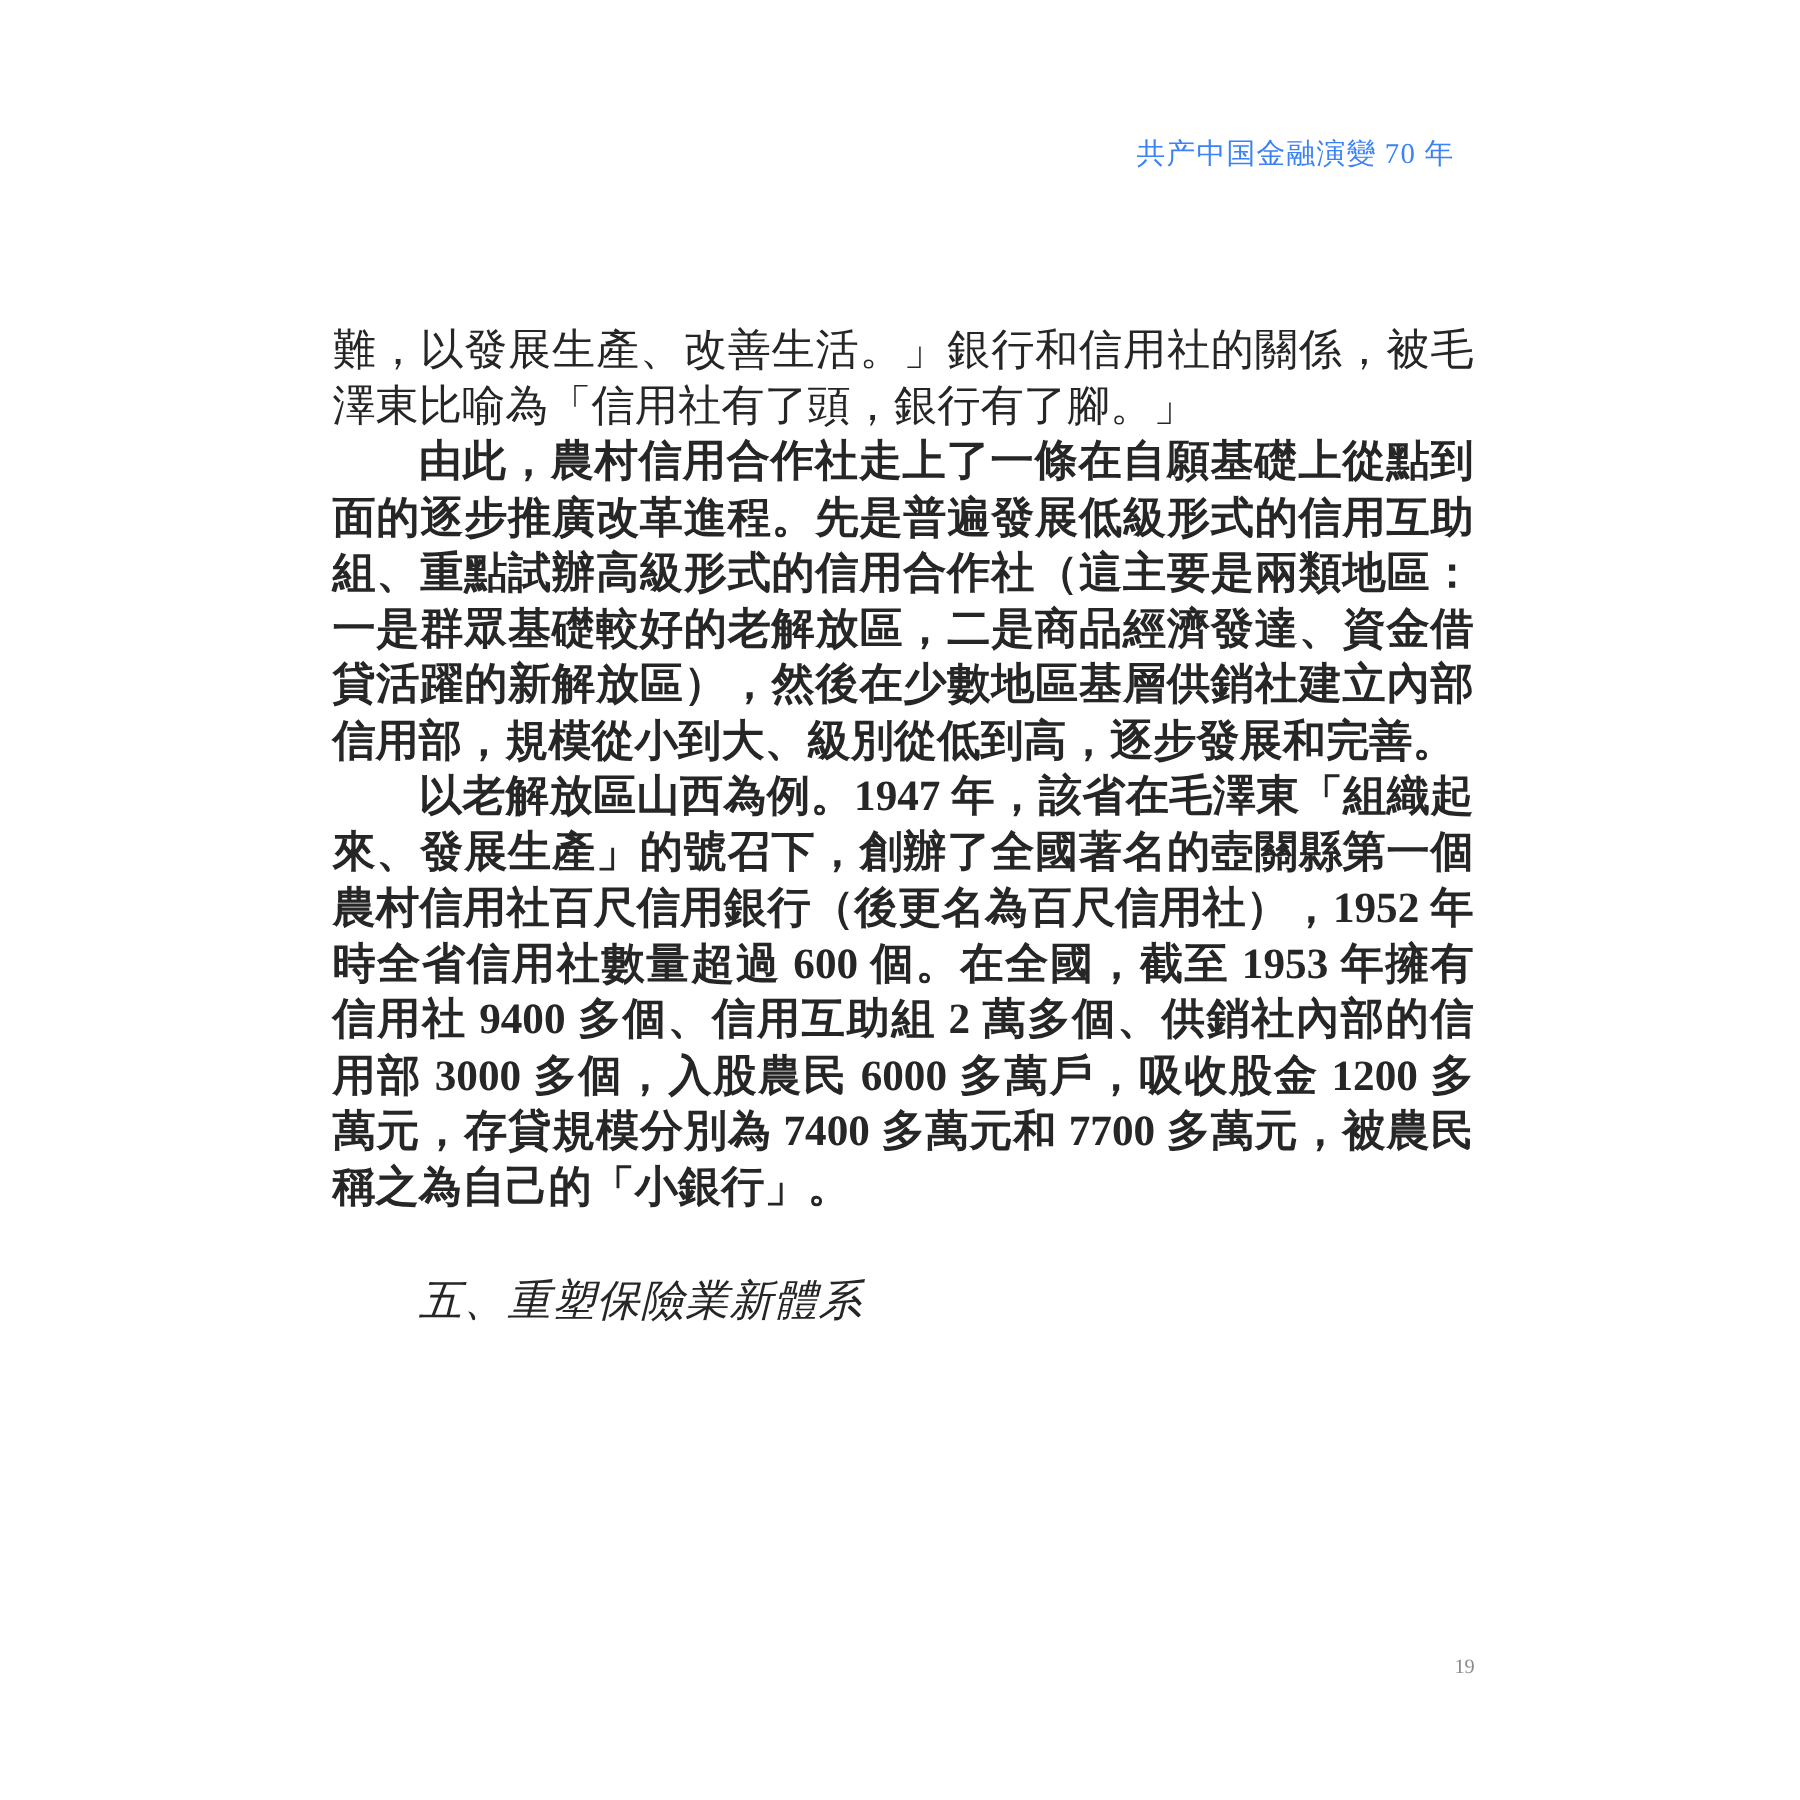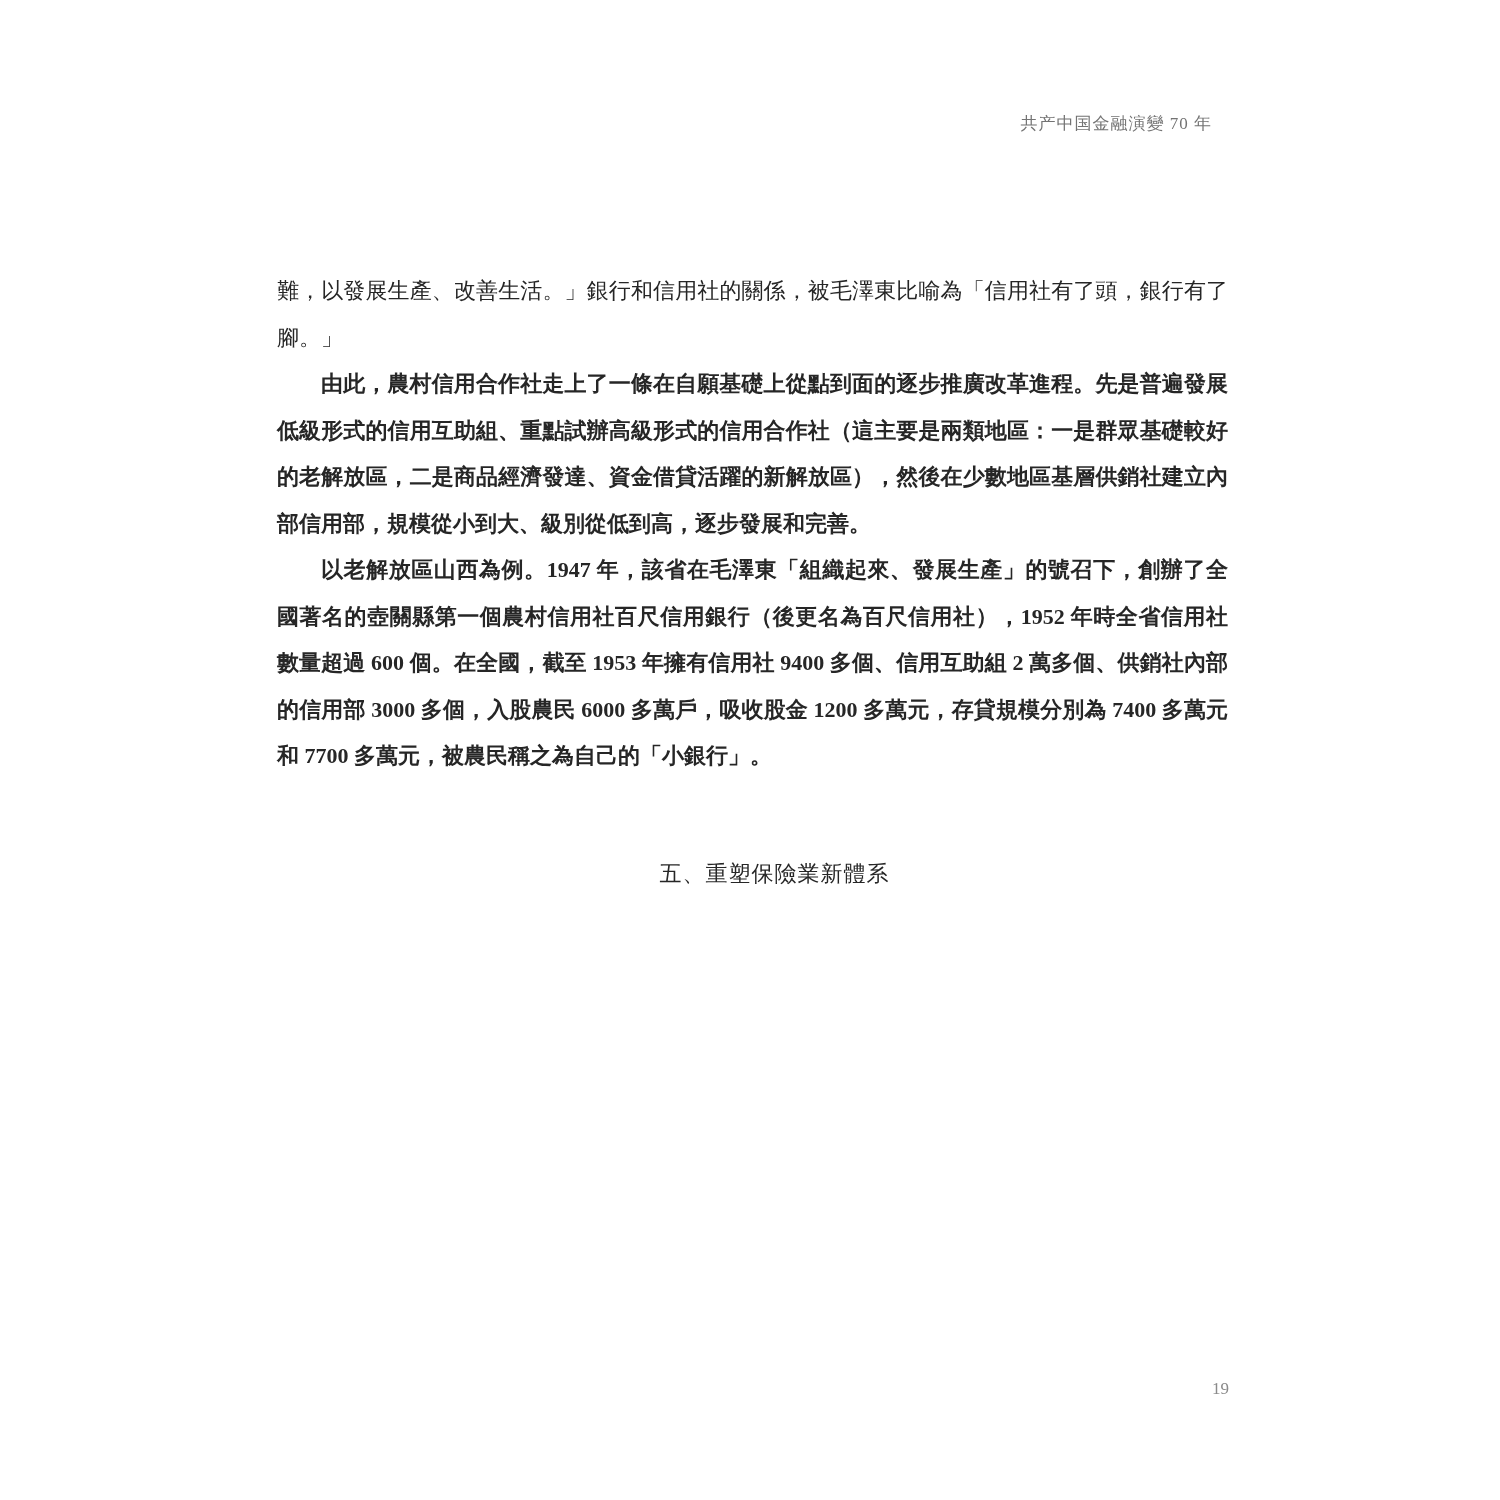--- a/index.html
+++ b/index.html
@@ -17,52 +17,53 @@
   }
   .page {
     position: absolute;
     inset: 0;
     background: #ffffff;
   }
   .running-head {
     position: absolute;
     top: 112px;
     right: 288px;
-    font-size: 17px;
+    font-size: 24px;
     letter-spacing: 1px;
-    color: #737373;
+    color: #3b82f6;
     white-space: nowrap;
   }
   .text-block {
     position: absolute;
     left: 277px;
     top: 268px;
     width: 951px;
     font-size: 27px;
     line-height: 46.5px;
     color: #262626;
     text-align: justify;
     text-justify: inter-ideograph;
   }
   .text-block p,
   .text-block h2 {
     margin: 0;
     padding: 0;
-    font-size: 22px;
+    font-size: 36px;
     font-weight: normal;
   }
   .text-block p.indent {
     text-indent: 2em;
     font-weight: bold;
   }
   .text-block h2.heading {
-    margin-top: 71px;
+    margin-top: 49px;
     text-indent: 2em;
-    text-align: center;
+    text-align: left;
     letter-spacing: 1px;
+    font-style: italic;
   }
   .page-number {
     position: absolute;
     left: 1212px;
     top: 1379px;
     font-size: 17px;
     color: #8a8a8a;
   }
 </style>
 </head>

